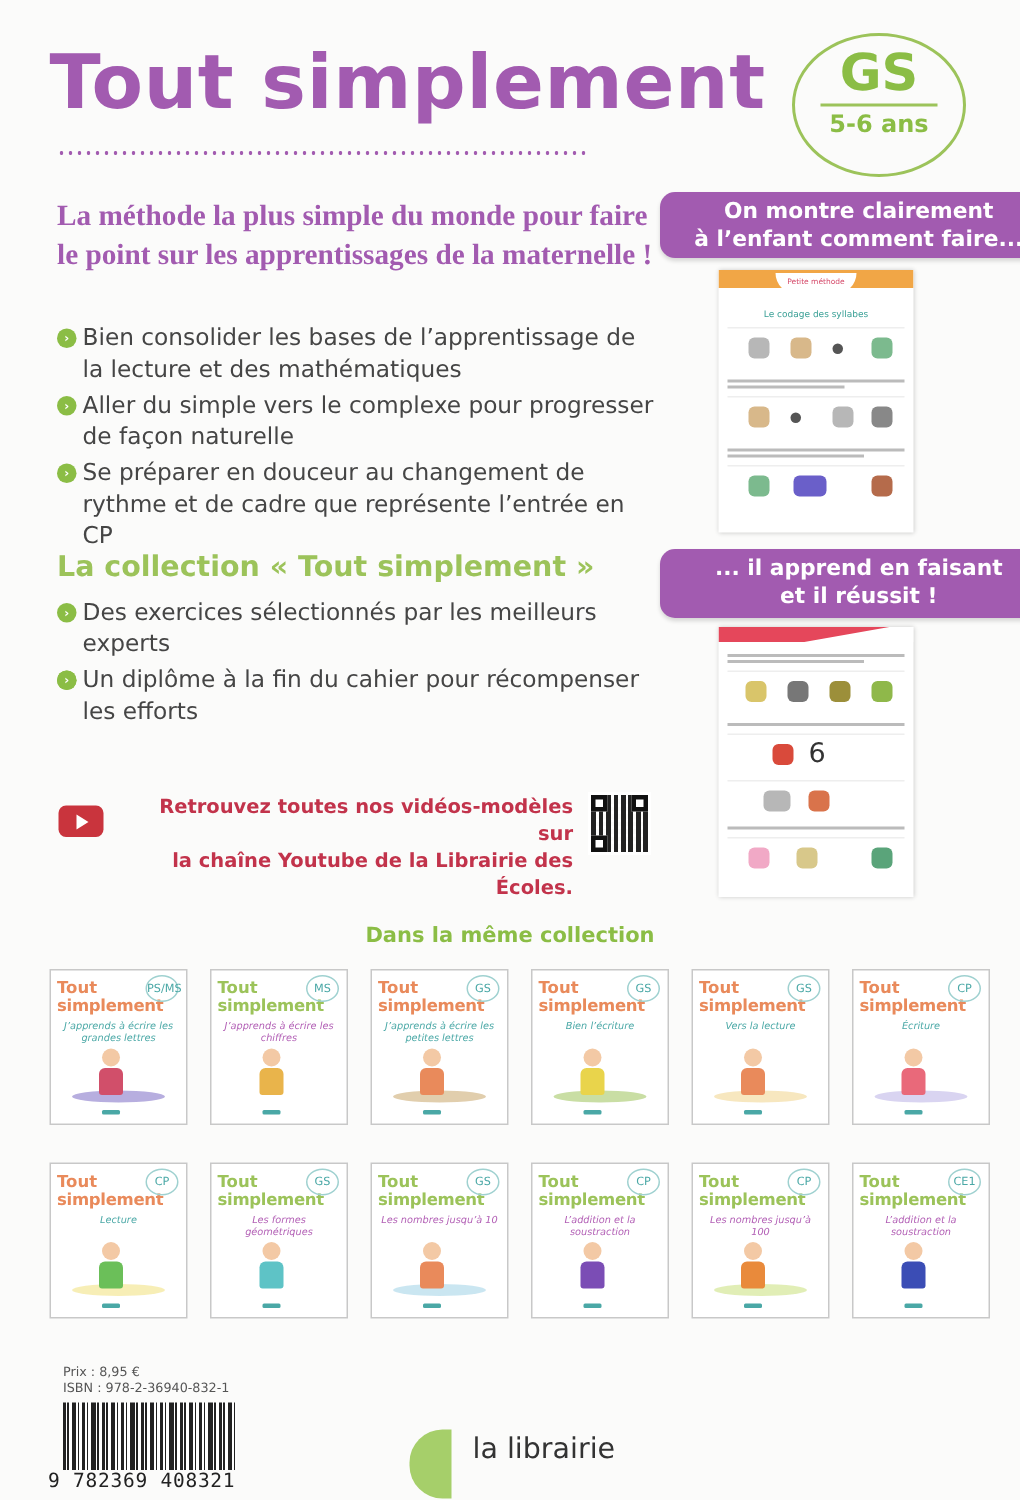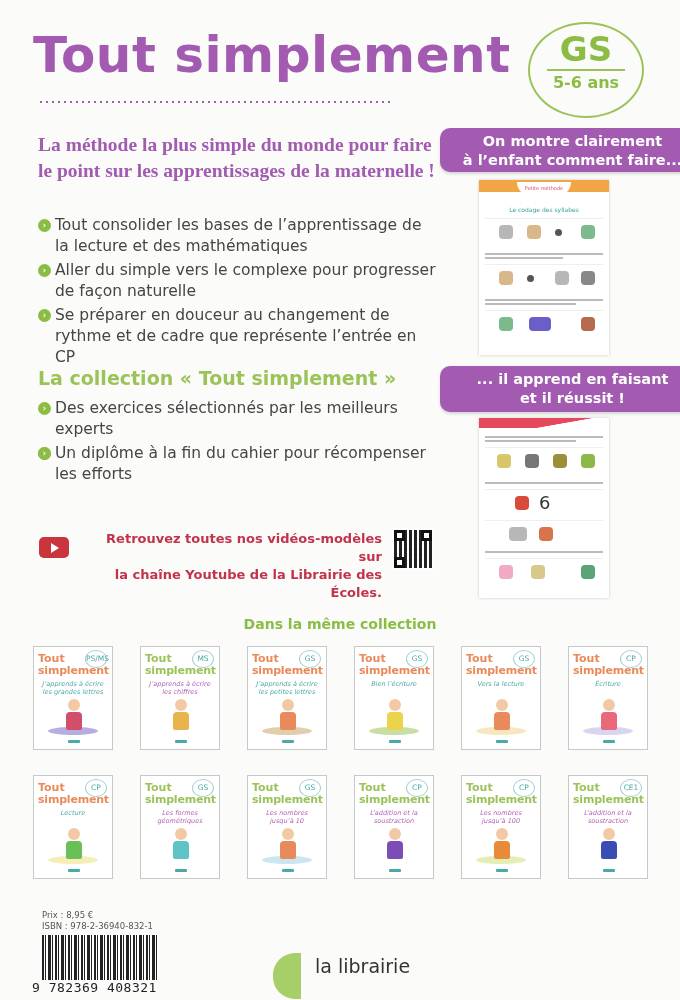--- a/index.html
+++ b/index.html
@@ -40,21 +40,21 @@
   .s1 .hdr { height: 12px; background: #f1a646; position: relative; }
   .s1 .hdr .tab { position: absolute; left: 38px; top: 2px; width: 54px; height: 14px; background: #fff; border-radius: 0 0 14px 14px; font-size: 5px; color: #d54a6a; text-align: center; line-height: 12px; }
   .s1 .stitle { font-size: 6px; color: #3aa096; text-align: center; margin-top: 14px; }
   .s2 .hdr { height: 10px; background: linear-gradient(170deg, #e5475b 60%, #fff 62%); }
   .row { margin: 5px 6px; height: 30px; border-top: 1px solid #eee; position: relative; }
   .ico { position: absolute; top: 6px; width: 14px; height: 14px; border-radius: 4px; }
   .txtline { height: 2px; background: #bbb; margin: 2px 6px; }
 
   .same { position: absolute; left: 0; width: 680px; top: 616px; text-align: center; font-size: 14px; font-weight: bold; color: #8bbd45; }
   .cards { position: absolute; left: 33px; top: 646px; width: 620px; display: grid; grid-template-columns: repeat(6, 80px); column-gap: 27px; row-gap: 25px; }
-  .card { width: 80px; height: 104px; background: #fff; border: 1px solid #c8c8c8; position: relative; overflow: hidden; }
+  .card { width: 92px; height: 104px; background: #fff; border: 1px solid #c8c8c8; position: relative; overflow: hidden; }
   .card .t1 { position: absolute; left: 4px; top: 6px; font-size: 11px; font-weight: bold; line-height: 12px; }
   .card .t2 { position: absolute; left: 4px; top: 17px; font-size: 11px; font-weight: bold; letter-spacing: -0.2px; }
   .card .lv { position: absolute; right: 5px; top: 3px; width: 22px; height: 18px; border: 1px solid #9fd1d0; border-radius: 50%; font-size: 7.5px; text-align: center; line-height: 16px; color: #4aa8a6; }
   .card .sub { position: absolute; left: 6px; right: 6px; top: 33px; font-size: 6.5px; line-height: 8px; text-align: center; font-style: italic; }
   .card .kid { position: absolute; left: 30px; top: 52px; width: 20px; height: 34px; }
   .card .kid .hd { width: 12px; height: 12px; border-radius: 50%; margin: 0 auto; }
   .card .kid .bd { width: 16px; height: 18px; border-radius: 4px 4px 2px 2px; margin: 1px auto 0; }
   .card .ground { position: absolute; left: 14px; right: 14px; top: 80px; height: 8px; border-radius: 50%; opacity: 0.55; }
   .card .pub { position: absolute; left: 34px; top: 93px; width: 12px; height: 3px; background: #4aa8a6; border-radius: 1px; }
 
@@ -73,21 +73,21 @@
 <div class="title">Tout simplement</div>
 <div class="dots"></div>
 <div class="badge">
   <div class="lvl">GS</div>
   <div class="line"></div>
   <div class="age">5-6 ans</div>
 </div>
 
 <div class="lead">La méthode la plus simple du monde pour faire le point sur les apprentissages de la maternelle !</div>
 <ul class="bullets b1">
-  <li><span class="dot">›</span><span>Tout consolider les bases de l’apprentissage de la lecture et des mathématiques</span></li>
+  <li><span class="dot">›</span><span>Bien consolider les bases de l’apprentissage de la lecture et des mathématiques</span></li>
   <li><span class="dot">›</span><span>Aller du simple vers le complexe pour progresser de façon naturelle</span></li>
   <li><span class="dot">›</span><span>Se préparer en douceur au changement de rythme et de cadre que représente l’entrée en CP</span></li>
 </ul>
 
 <div class="coll-title">La collection « Tout simplement »</div>
 <ul class="bullets b2">
   <li><span class="dot">›</span><span>Des exercices sélectionnés par les meilleurs experts</span></li>
   <li><span class="dot">›</span></li>
   <li><span class="dot">›</span><span>Un diplôme à la fin du cahier pour récompenser les efforts</span></li>
 </ul>

